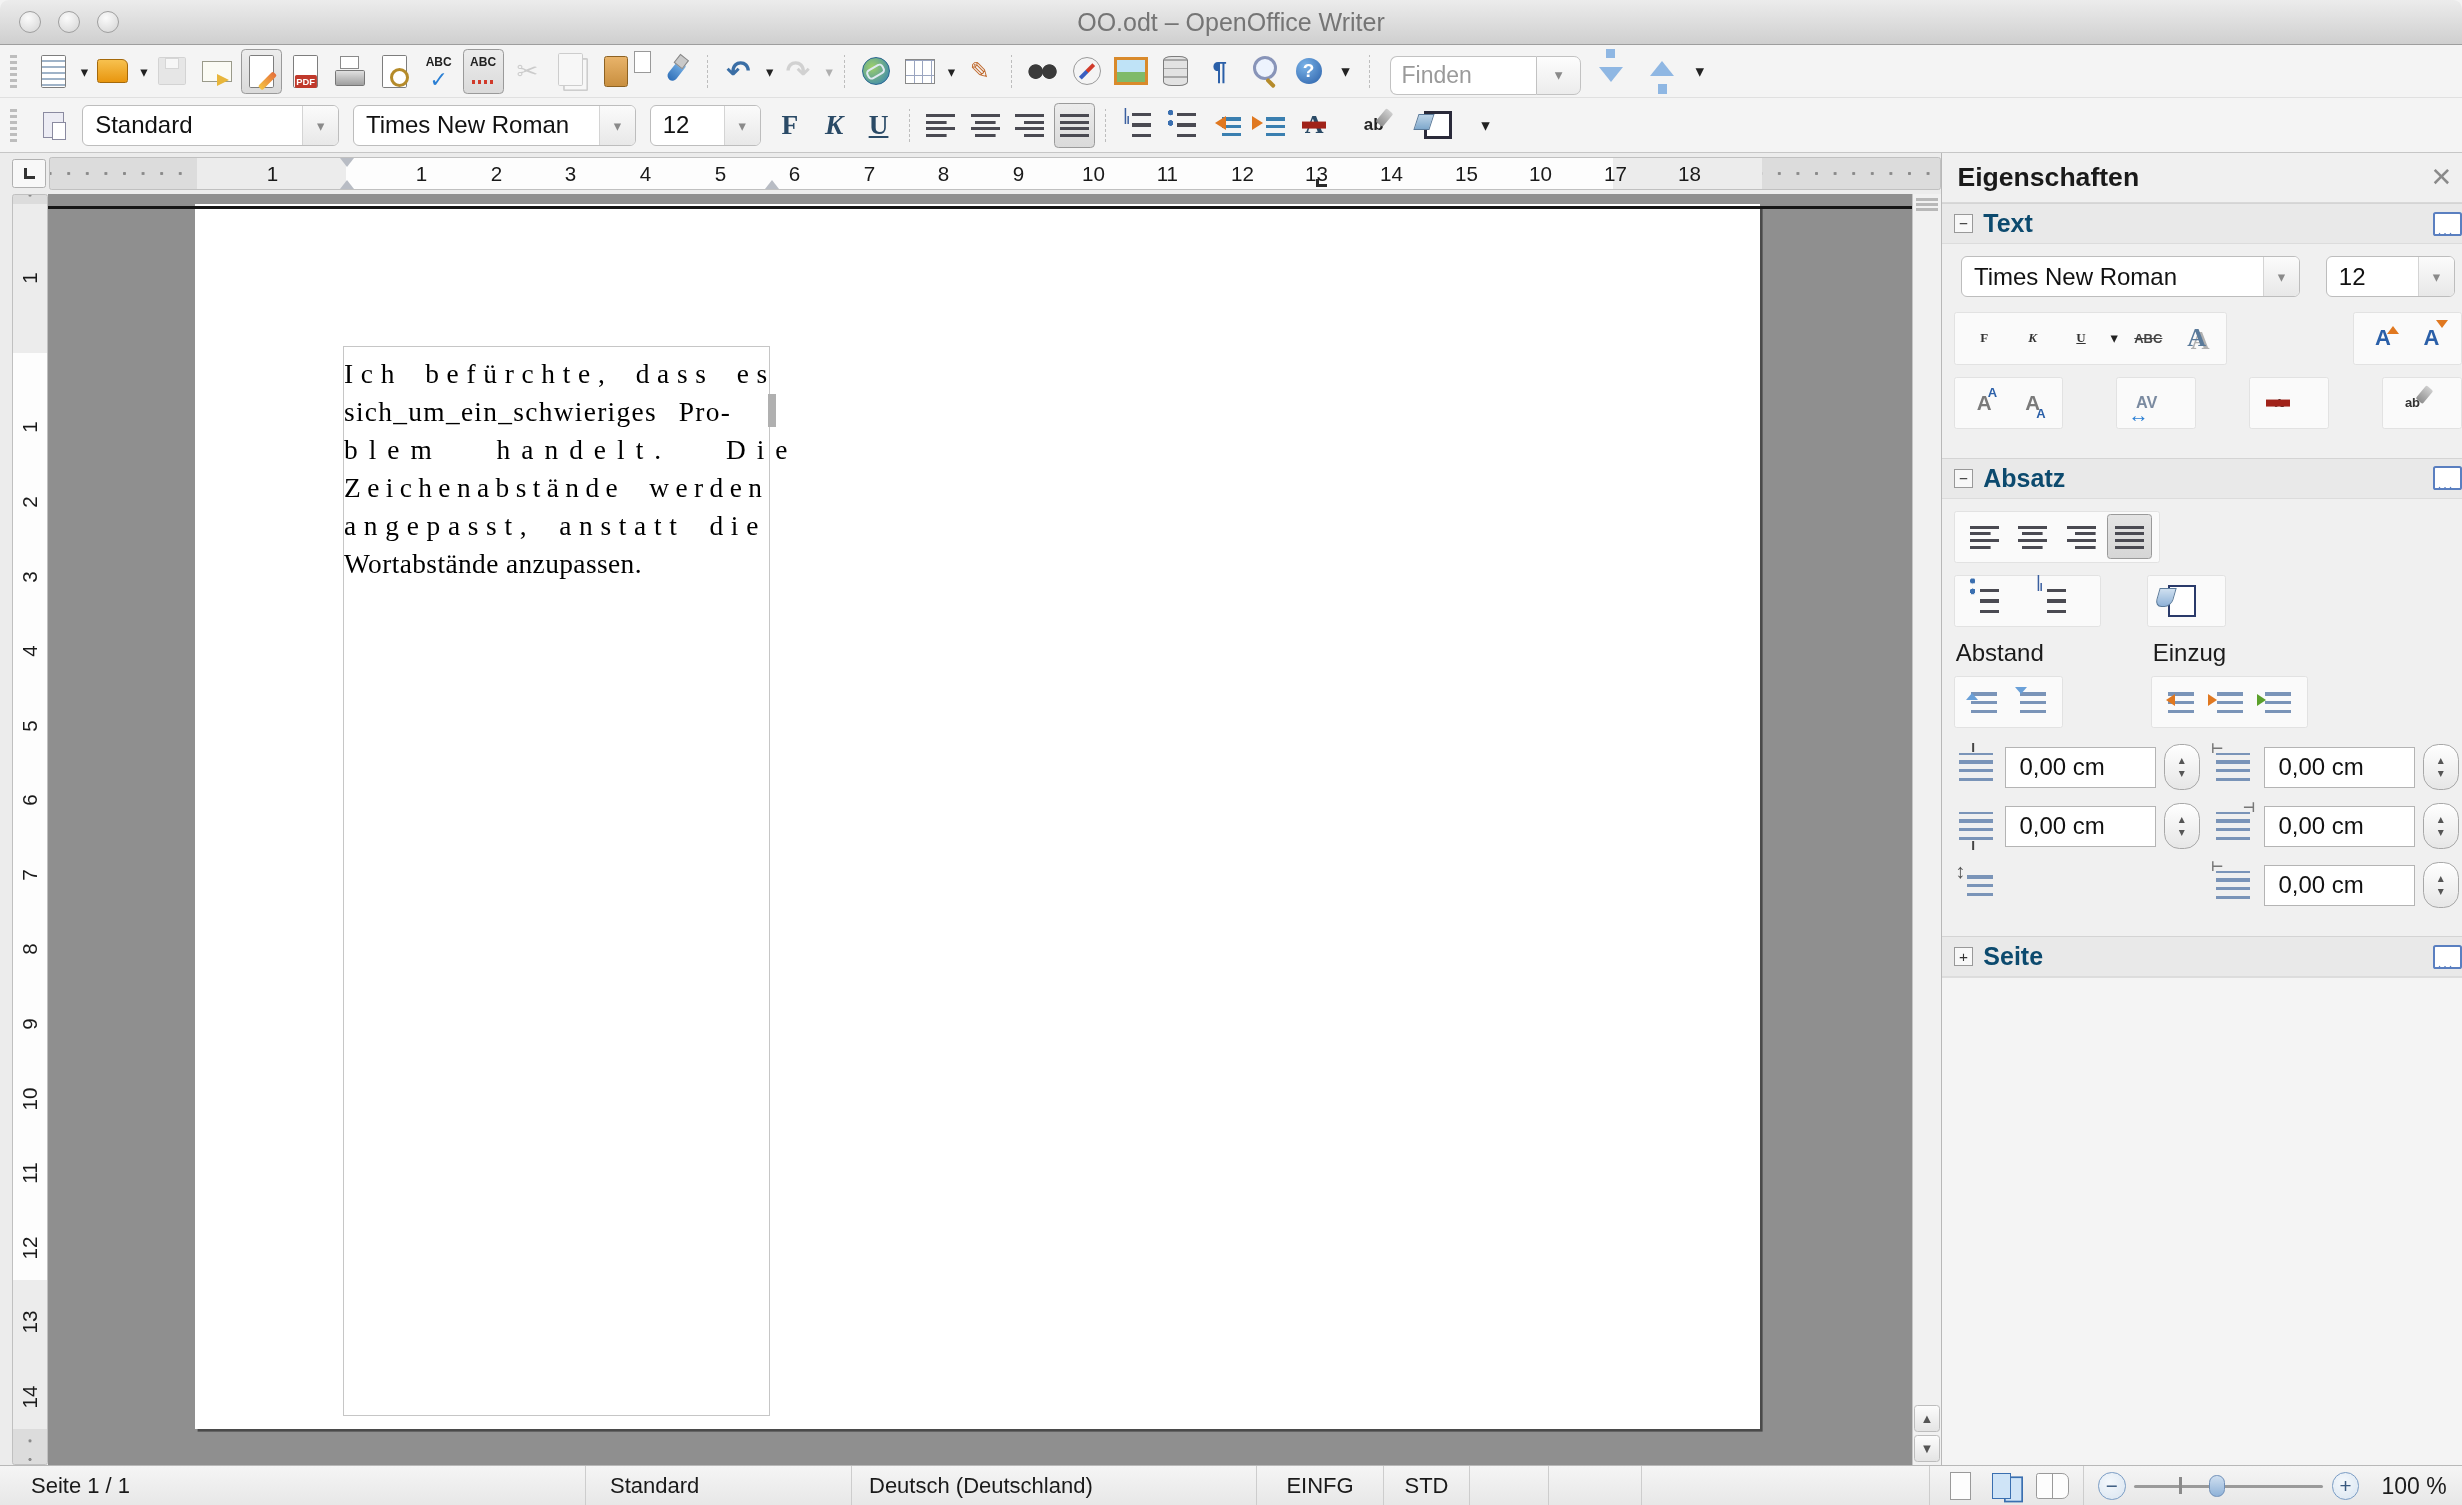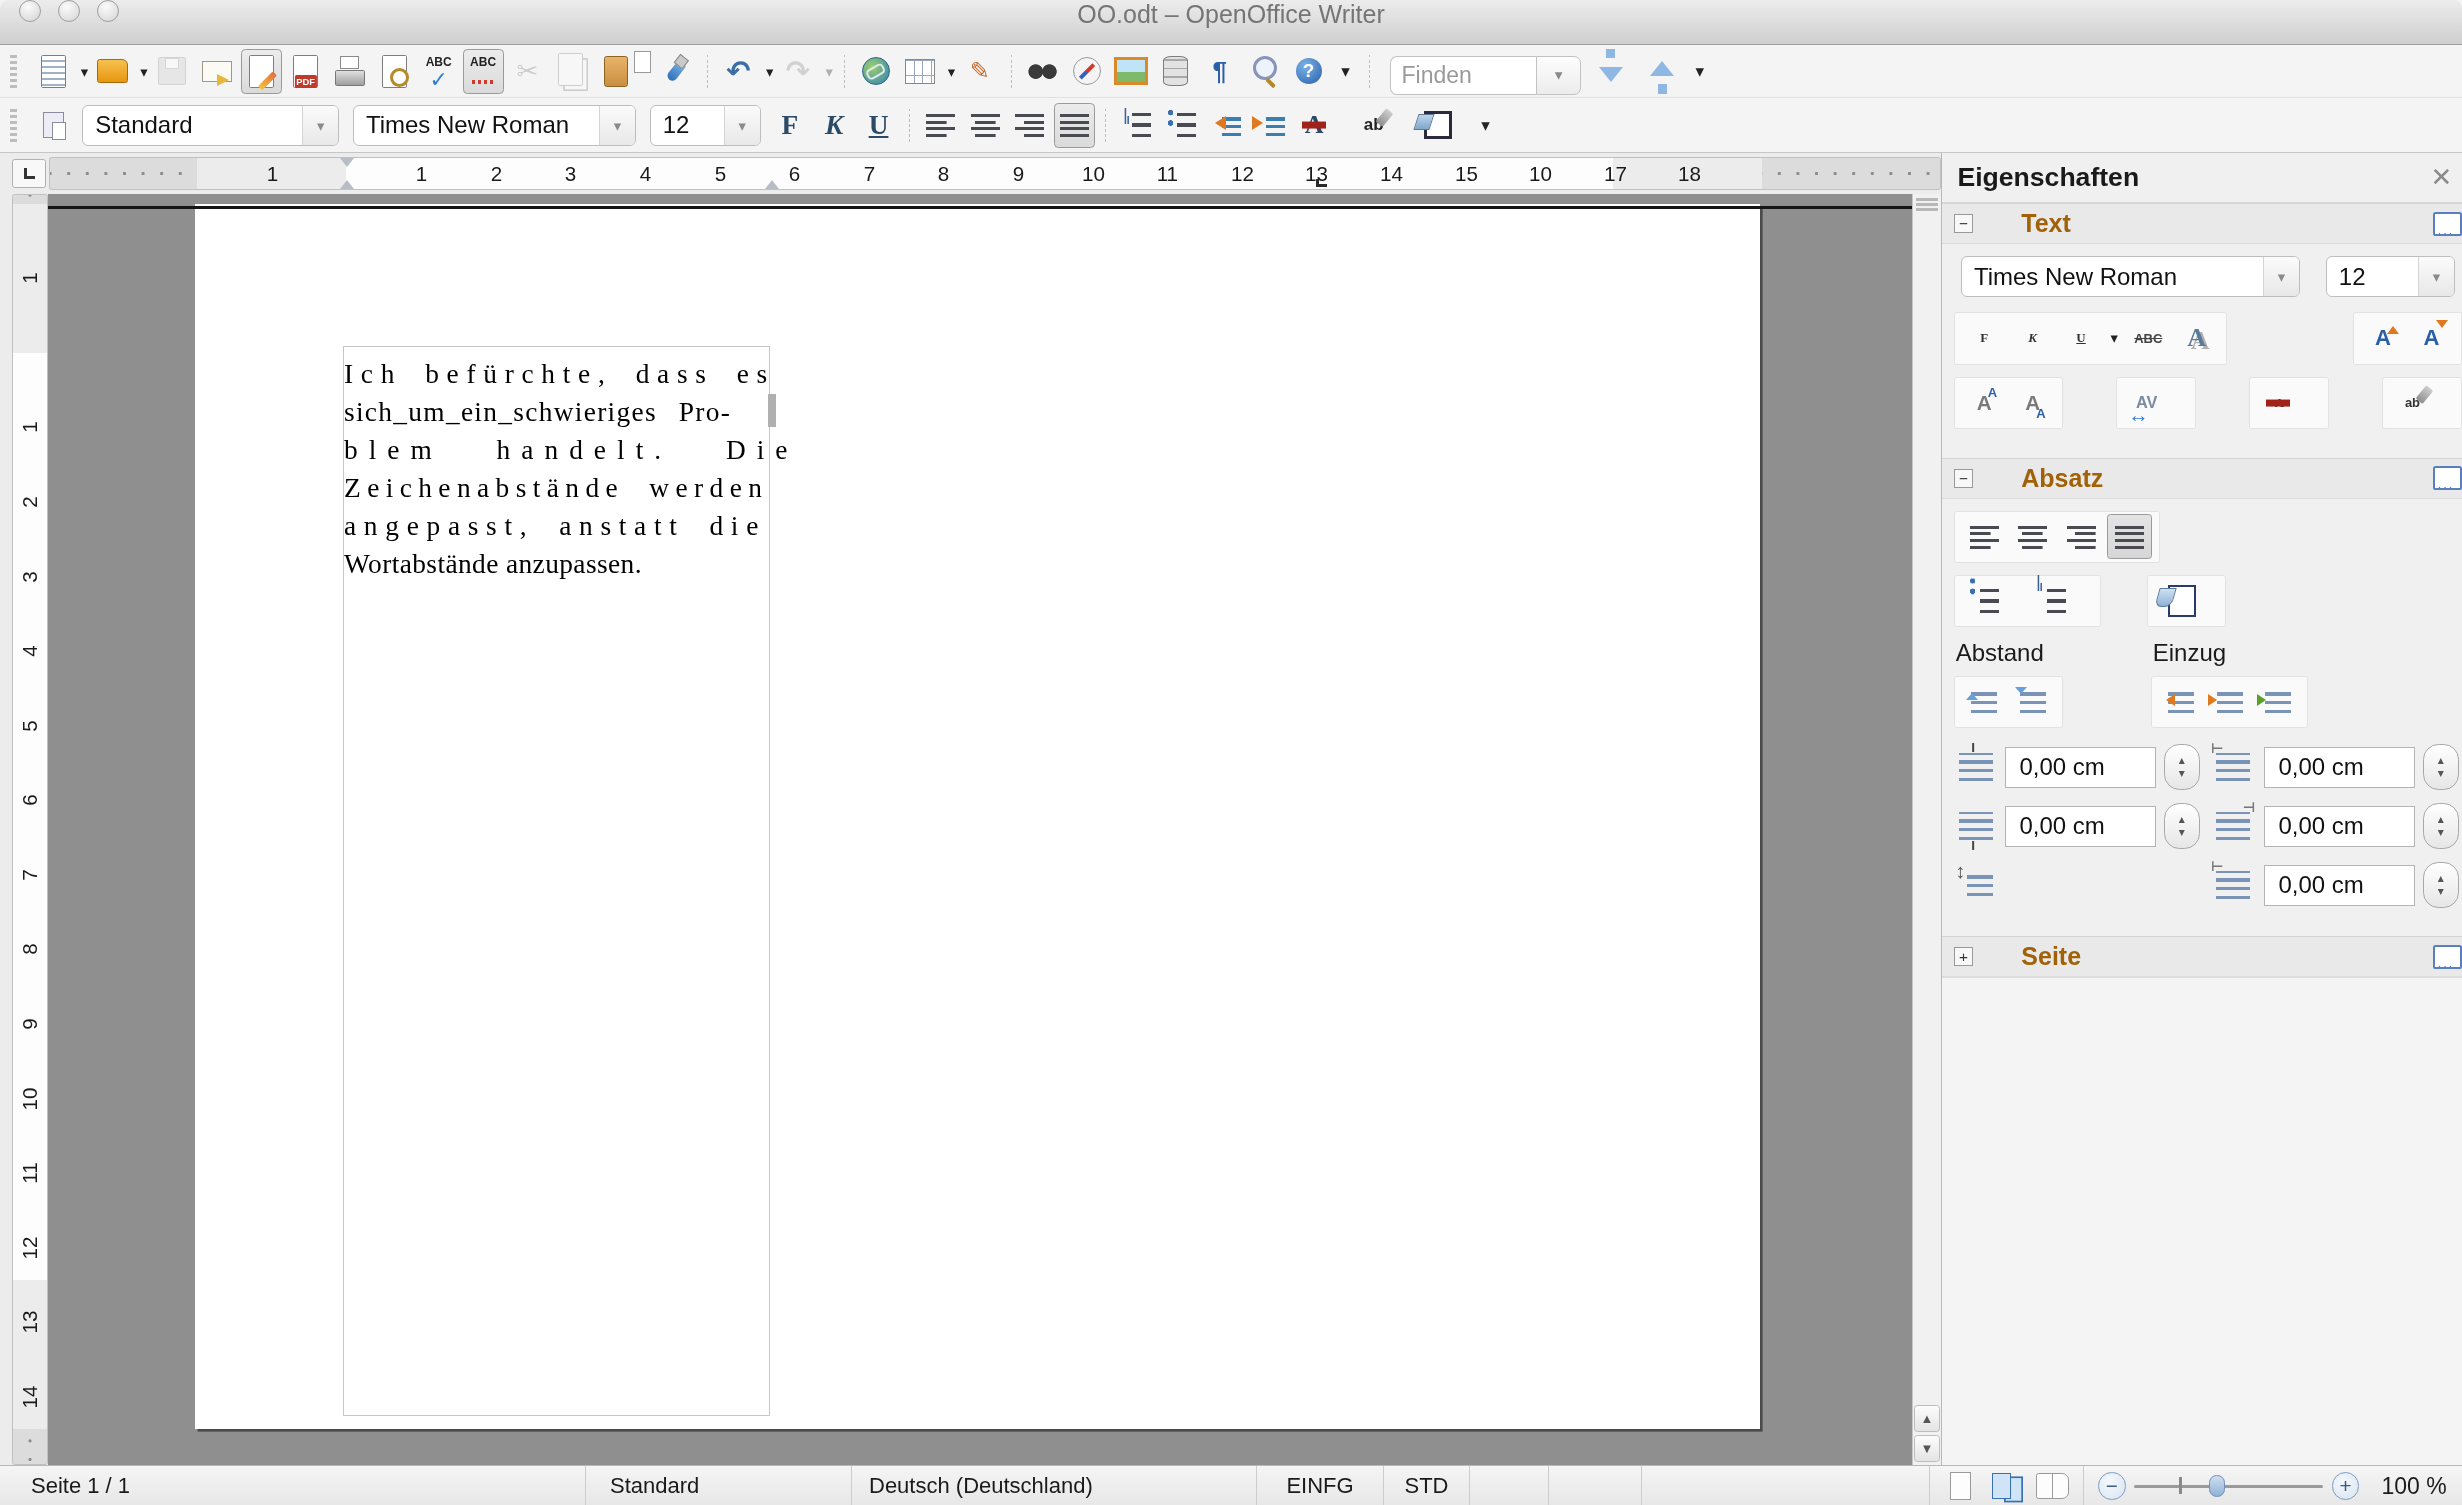--- a/index.html
+++ b/index.html
@@ -1,21 +1,21 @@
 <!DOCTYPE html>
 <html style="font-size:13.7px"><head>
 <meta charset="utf-8">
 <style>
   * { margin:0; padding:0; box-sizing:border-box; }
   html,body { width:2462px; height:1506px; }
   body { font-family:"Liberation Sans","DejaVu Sans",sans-serif; background:#444; }
   .window { width:2462px; height:1506px; display:flex; flex-direction:column; background:#f3f3f3; overflow:hidden; }
 
   
-  .titlebar { height:45px; flex:0 0 45px; background:linear-gradient(#ececec,#cfcfcf); border-bottom:1.7px solid #9e9e9e; display:flex; align-items:flex-start; position:relative; border-radius:8.6px 8.6px 0 0; }
+  .titlebar { height:45px; flex:0 0 45px; background:linear-gradient(#ececec,#cfcfcf); border-bottom:1.7px solid #9e9e9e; display:flex; align-items:center; position:relative; border-radius:8.6px 8.6px 0 0; }
   .lights { display:flex; gap:17px; margin-left:19px; }
   .light { width:22px; height:22px; border-radius:50%; background:radial-gradient(circle at 40% 30%,#fbfbfb,#d3d3d3); border:1.7px solid #9f9f9f; }
   .title { position:absolute; left:0; right:0; text-align:center; font-size:25px; color:#757575; }
 
   
   .toolbar { display:flex; align-items:center; background:#f4f4f4; }
   .tb1 { height:53px; flex:0 0 53px; border-bottom:0.9px solid #e0e0e0; }
   .tb2 { height:55px; flex:0 0 55px; border-bottom:0.9px solid #c6c6c6; }
   .tb-items { display:flex; align-items:center; height:100%; }
   .tb-grip { width:6.9px; height:33px; margin:0 13.7px 0 10.3px; background:repeating-linear-gradient(0deg,#bdbdbd 0 2.6px,transparent 2.6px 6px); }
@@ -151,21 +151,21 @@
   .vs-btn { width:26px; height:27.4px; border:0.9px solid #bdbdbd; background:linear-gradient(#fcfcfc,#e4e4e4); border-radius:3.4px; margin-bottom:2.6px; display:flex; align-items:center; justify-content:center; font-size:13px; color:#555; }
 
   
   .sidebar { flex:1; display:flex; border-left:1.7px solid #b8b8b8; background:#f0f0f0; min-height:0; }
   .sb-panel { flex:1; display:flex; flex-direction:column; overflow:hidden; }
   .sb-header { height:50px; flex:0 0 50px; display:flex; align-items:center; padding:0 15.4px; border-bottom:0.9px solid #d8d8d8; }
   .sb-title { font-size:26.6px; font-weight:bold; color:#1a1a1a; flex:1; }
   .sb-close { font-size:26px; color:#8a8a8a; width:34px; text-align:center; }
   .sec-head { height:41px; display:flex; align-items:center; background:#e9e9e9; border-top:0.9px solid #d4d4d4; border-bottom:0.9px solid #dcdcdc; padding:0 12px; gap:10.3px; }
   .colbox { width:19px; height:19px; border:1.7px solid #999; background:#f8f8f8; display:flex; align-items:center; justify-content:center; font-size:15.4px; color:#333; line-height:1; }
-  .sec-title { font-size:25px; font-weight:bold; color:#a16207; flex:1;margin-left:38px; }
+  .sec-title { font-size:25px; font-weight:bold; color:#0c4a6e; flex:1; }
   .launcher { width:29px; height:24px; border:2.6px solid #5a7fc0; border-radius:2.6px; position:relative; background:#fff; }
   .launcher::before { content:"···"; position:absolute; bottom:-6px; left:2.6px; font-size:13.7px; color:#5a7fc0; letter-spacing:0.9px; }
   .sec-body { padding:12px 12px 17px 12px; }
   .fontrow { display:flex; gap:12px; margin-bottom:15.4px; }
   .sb-combo { flex:1; }
   .sb-combo-sm { width:129px; flex:0 0 129px; }
   .btnrow { display:flex; justify-content:space-between; margin-bottom:12px; }
   .sb-group { display:flex; background:#fafafa; border:0.9px solid #e2e2e2; border-radius:2.6px; padding:2.6px 5.1px; align-items:center; }
   .sbtn { width:45px; height:45px; display:flex; align-items:center; justify-content:center; position:relative; border:0.9px solid transparent; border-radius:3.4px; margin:0 1.7px; font-size:13px; color:#333; }
   .sbtn[data-state="active"] { border-color:#9a9a9a; background:linear-gradient(#e4e4e4,#d6d6d6); }

